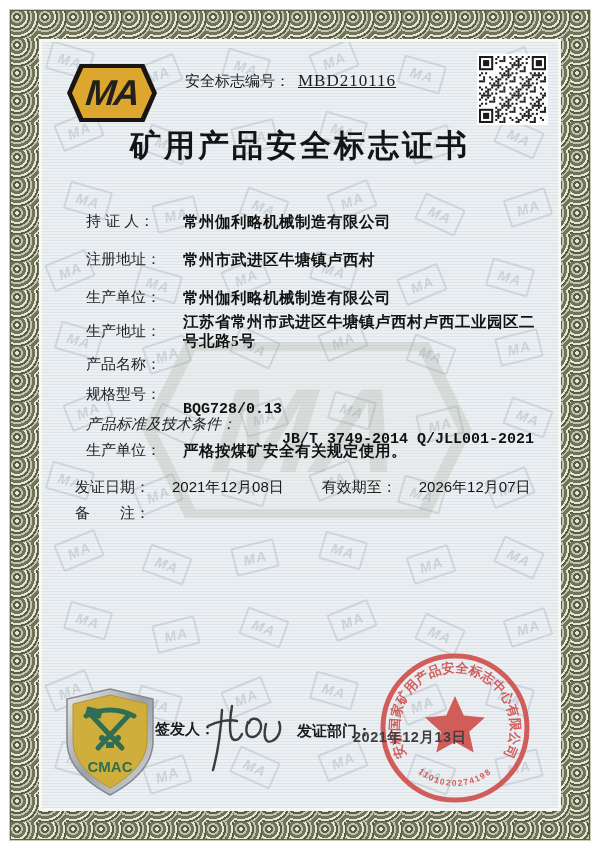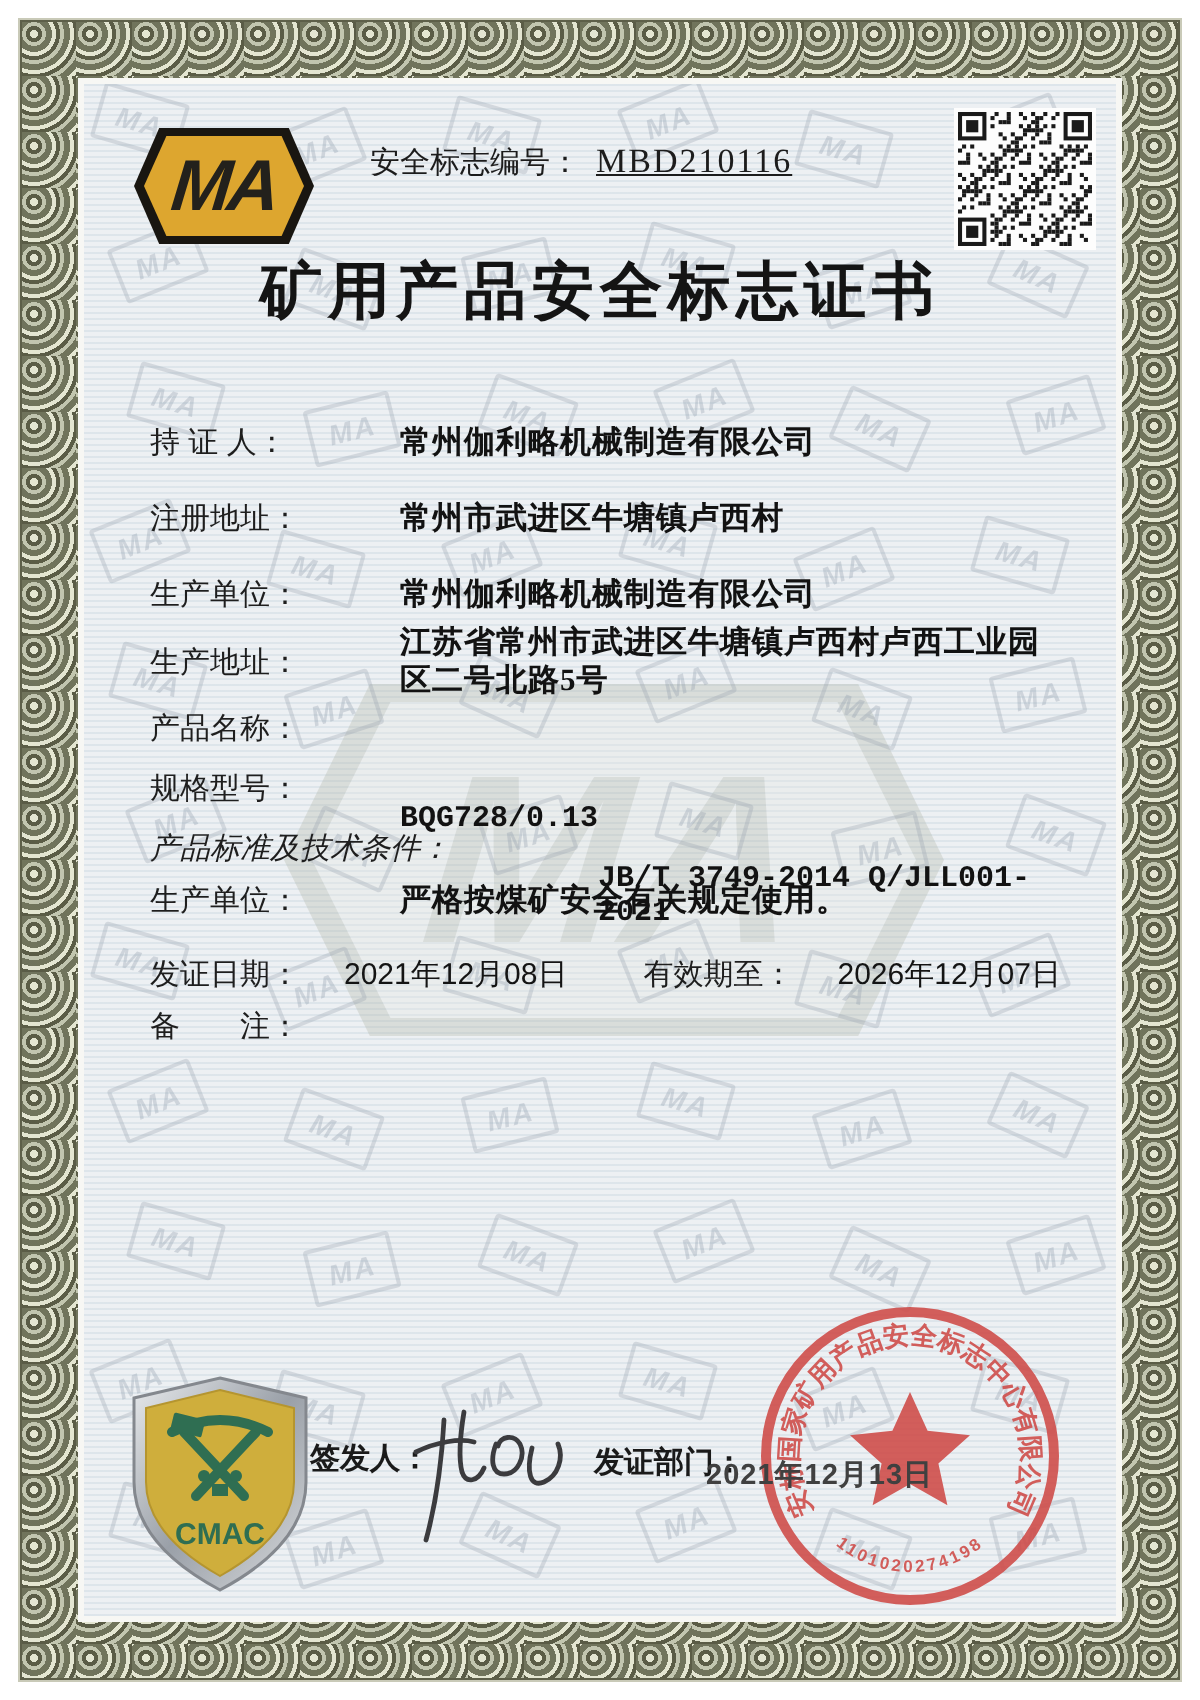--- a/index.html
+++ b/index.html
@@ -36,21 +36,21 @@
   .ma-logo .gold span{font:italic 900 36px "Liberation Sans",sans-serif;color:#23211c;
     transform:skewX(-6deg);letter-spacing:-2px;}
   .certno{position:absolute;left:185px;top:71px;z-index:3;font-family:"Liberation Serif",serif;
     color:#1c1c1c;font-size:15px;}
   .certno .num{font-size:17px;letter-spacing:1px;margin-left:8px;text-decoration:underline;}
   .qr{position:absolute;left:479px;top:56px;width:67px;height:67px;z-index:3;background:#fdfdfd;
     box-shadow:0 0 0 2px #fdfdfd;}
   .title{position:absolute;left:0;top:125px;width:100%;text-align:center;z-index:3;
     font-family:"Liberation Serif",serif;font-weight:700;font-size:31px;color:#141414;letter-spacing:3px;}
   
-  .row{position:absolute;left:75px;z-index:3;display:flex;align-items:flex-start;width:460px;gap:28px;}
+  .row{position:absolute;left:86px;z-index:3;display:flex;align-items:flex-start;width:460px;}
   .row .lbl{flex:0 0 97px;font:500 15px "Liberation Sans",sans-serif;color:#1e1e1e;white-space:nowrap;}
   .row .val{font:600 15.5px "Liberation Serif",serif;color:#121212;letter-spacing:.5px;line-height:19px;}
   .row .val.mono{font:700 15px "Liberation Mono",monospace;letter-spacing:0;margin-top:16px;}
   .row.wide .lbl{flex:0 0 163px;font-style:italic;}
   .row.wide .val{margin-left:33px;}
   .row.two-line{align-items:center;}
   .row.two-line .val{width:368px;}
   .r0{top:212px}.r1{top:250px}.r2{top:288px}.r3{top:312px}.r4{top:355px}
   .r5{top:385px}.r6{top:415px}.r7{top:441px}
   .dates{position:absolute;left:75px;top:478px;z-index:3;display:flex;width:470px;}

